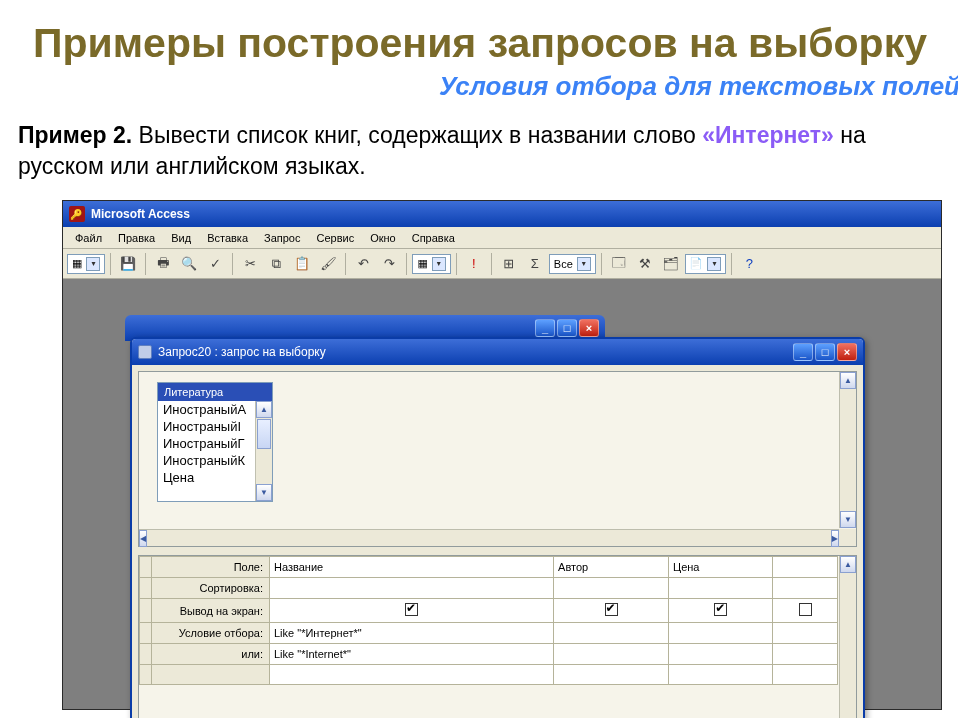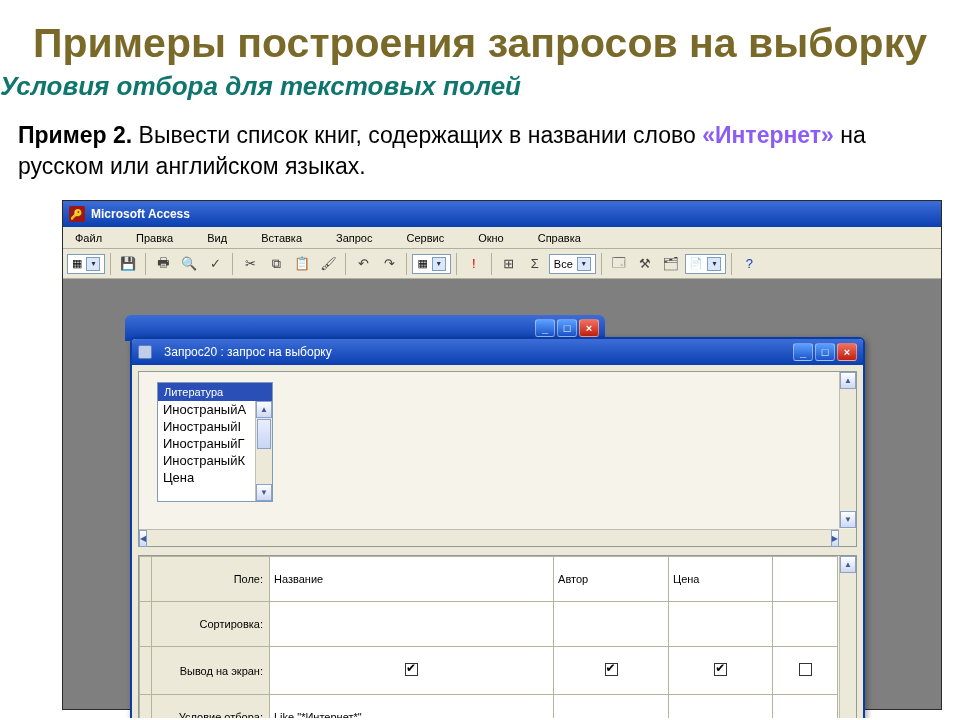--- a/index.html
+++ b/index.html
@@ -2,52 +2,52 @@
 <html><head>
 <meta charset="utf-8">
 <style>
   * { box-sizing: border-box; margin: 0; padding: 0; }
   html, body { width: 960px; height: 720px; overflow: hidden; font-family: Arial, sans-serif; }
   body { background: #fff; }
 
   .slide { width: 960px; height: 720px; background: #fff; position: relative; }
 
   .title { color: #7a6a29; font-size: 41px; font-weight: bold; text-align: center; padding-top: 20px; }
-  .subtitle { color: #0f766e; font-size: 26px; font-style: italic; font-weight: bold; text-align: left; margin-top: 4px; }
+  .subtitle { color: #3b82f6; font-size: 26px; font-style: italic; font-weight: bold; text-align: right; margin-top: 4px; }
   .example { color: #000; font-size: 23px; padding: 18px 40px 0 18px; line-height: 1.35; }
   .example .b { font-weight: bold; }
   .example .em { color: #8b5cf6; font-weight: bold; }
 
   .app-region { position: absolute; left: 62px; top: 200px; width: 880px; height: 510px; background: #d0cfc6; border: 1px solid #2a2a2a; }
 
   .app-titlebar { height: 26px; background: linear-gradient(#3d6ed8, #0b3fb0); display: flex; align-items: center; padding: 0 6px; color: #fff; font-size: 12px; font-weight: bold; font-family: Tahoma, sans-serif; }
   .app-titlebar .key-icon { width: 16px; height: 16px; background: #a01515; border-radius: 2px; margin-right: 6px; display: inline-flex; align-items: center; justify-content: center; color: #fff; font-size: 10px; }
 
-  .menubar { height: 22px; background: #ece9d8; border-bottom: 1px solid #b0afa0; display: flex; align-items: center; padding: 0 6px; font-size: 11px; font-family: Tahoma, sans-serif; gap: 22px; }
+  .menubar { height: 22px; background: #ece9d8; border-bottom: 1px solid #b0afa0; display: flex; align-items: center; padding: 0 6px; font-size: 11px; font-family: Tahoma, sans-serif; gap: 4px; }
   .menubar span { padding: 2px 6px; cursor: default; }
 
   .toolbar { height: 30px; background: #ece9d8; border-bottom: 1px solid #b0afa0; display: flex; align-items: center; padding: 0 4px; font-size: 11px; gap: 2px; }
   .tbtn { width: 24px; height: 24px; border: 1px solid transparent; display: inline-flex; align-items: center; justify-content: center; color: #444; font-size: 13px; cursor: default; border-radius: 2px; }
   .tsep { width: 1px; height: 22px; background: #b0afa0; margin: 0 3px; }
   .tcombo { height: 20px; border: 1px solid #7f9db9; background: #fff; display: inline-flex; align-items: center; padding: 0 4px; font-size: 11px; gap: 4px; }
   .tcombo .dd { width: 14px; height: 14px; background: #dbe7ff; border: 1px solid #7f9db9; display: inline-flex; align-items: center; justify-content: center; font-size: 8px; color: #333; }
 
   .mdi { position: absolute; left: 0; top: 78px; right: 0; bottom: 0; background: #7f7f7f; }
 
   .win-behind { position: absolute; left: 62px; top: 36px; width: 480px; height: 380px; }
   .win-behind .tb { height: 26px; background: linear-gradient(#3d6ed8, #0b3fb0); border-radius: 6px 6px 0 0; display: flex; align-items: center; justify-content: space-between; padding: 0 6px; color: #fff; font-size: 12px; }
   .winbtns { display: flex; gap: 2px; }
   .wb { width: 20px; height: 18px; border-radius: 3px; display: flex; align-items: center; justify-content: center; color: #fff; font-size: 11px; font-weight: bold; border: 1px solid rgba(255,255,255,0.4); }
   .wb.min { background: linear-gradient(#5da0ff,#1a55c8); }
   .wb.max { background: linear-gradient(#5da0ff,#1a55c8); }
   .wb.close { background: linear-gradient(#f07060,#c02010); }
 
   .query-window { position: absolute; left: 67px; top: 58px; width: 735px; height: 426px; background: #ece9d8; border: 2px solid #0a3ca8; border-radius: 6px 6px 0 0; box-shadow: 2px 2px 6px rgba(0,0,0,0.35); }
   .query-window .tb { height: 26px; background: linear-gradient(#3d6ed8, #0b3fb0); border-radius: 4px 4px 0 0; display: flex; align-items: center; justify-content: space-between; padding: 0 6px; color: #fff; font-size: 12px; font-family: Tahoma, sans-serif; }
-  .tb-left { display: flex; align-items: center; gap: 12px; }
+  .tb-left { display: flex; align-items: center; gap: 6px; }
   .tb-left .qicon { width: 14px; height: 14px; background: #c0cde8; border: 1px solid #6080c0; border-radius: 2px; }
 
   .upper-pane { position: absolute; left: 6px; top: 32px; right: 6px; height: 176px; background: #f6f4ea; border: 1px solid #919b9c; }
   .upper-inner { position: absolute; left: 0; top: 0; right: 18px; bottom: 18px; overflow: hidden; }
 
   .table-box { position: absolute; left: 18px; top: 10px; width: 116px; background: #fff; border: 1px solid #7f9db9; }
   .table-title { background: #2a4fb6; color: #fff; font-size: 11px; padding: 3px 6px; font-family: Tahoma, sans-serif; }
   .field-list { height: 100px; overflow: hidden; background: #fff; position: relative; }
   .field-list .item { font-size: 13px; padding: 1px 5px; font-family: Tahoma, sans-serif; color: #000; white-space: nowrap; overflow: hidden; }
   .vsb { position: absolute; right: 0; top: 0; bottom: 0; width: 17px; background: #ece9d8; border-left: 1px solid #c0c0b0; display: flex; flex-direction: column; justify-content: space-between; }
@@ -57,21 +57,21 @@
 
   .pane-vsb { position: absolute; right: 0; top: 0; bottom: 18px; width: 17px; background: #ece9d8; border-left: 1px solid #bdbdad; display:flex; flex-direction:column; justify-content:space-between; }
   .pane-hsb { position: absolute; left: 0; right: 17px; bottom: 0; height: 17px; background: #ece9d8; border-top: 1px solid #bdbdad; display:flex; }
   .corner { position:absolute; right:0; bottom:0; width:17px; height:17px; background:#ece9d8; }
 
   .splitter { position:absolute; left:6px; right:6px; top:210px; height:6px; background:#ece9d8; cursor: row-resize; }
 
   .grid-pane { position: absolute; left: 6px; right: 6px; top: 216px; bottom: 6px; background: #f6f4ea; border: 1px solid #919b9c; }
   .grid-inner { position:absolute; left:0; top:0; right:18px; bottom:18px; overflow:hidden; }
   .qgrid { border-collapse: collapse; font-size: 11px; font-family: Tahoma, sans-serif; width: 100%; }
-  .qgrid td, .qgrid th { border: 1px solid #b5b39a; height: 20px; background:#fff; padding: 16px 4px; text-align:left; vertical-align: middle; }
+  .qgrid td, .qgrid th { border: 1px solid #b5b39a; height: 20px; background:#fff; padding: 4px 4px; text-align:left; vertical-align: middle; }
   .qgrid .lab { background: #ece9d8; text-align: right; padding-right: 6px; width: 118px; color:#000; white-space: nowrap; }
   .qgrid .rowhead { background: #ece9d8; width: 12px; padding:0; }
   .chk { display:inline-block; width:13px; height:13px; border:1px solid #333; background:#fff; position:relative; }
   .chk.on::after { content:"✔"; position:absolute; left:0; top:-3px; font-size:12px; color:#000; }
   .center { text-align:center !important; }
 
   .right-edge { position:absolute; top:0; right:-2px; width:4px; height:100%; background:#fff; }
   .bottom-edge { position:absolute; left:0; bottom:-2px; right:0; height:4px; background:#fff; }
 </style>
 </head>
@@ -225,20 +225,28 @@
               <tr>
                 <td class="rowhead"></td>
                 <td class="lab">Условие отбора:</td>
                 <td>Like "*Интернет*"</td>
                 <td></td>
                 <td></td>
                 <td></td>
               </tr>
               <tr>
                 <td class="rowhead"></td>
+                <td class="lab">или:</td>
+                <td>Like "*Internet*"</td>
+                <td></td>
+                <td></td>
+                <td></td>
+              </tr>
+              <tr>
+                <td class="rowhead"></td>
                 <td class="lab"></td>
                 <td></td>
                     <td></td>
                     <td></td>
                     <td></td>
               </tr>
             </tbody>
               </table>
           </div>
           <div class="pane-vsb">

